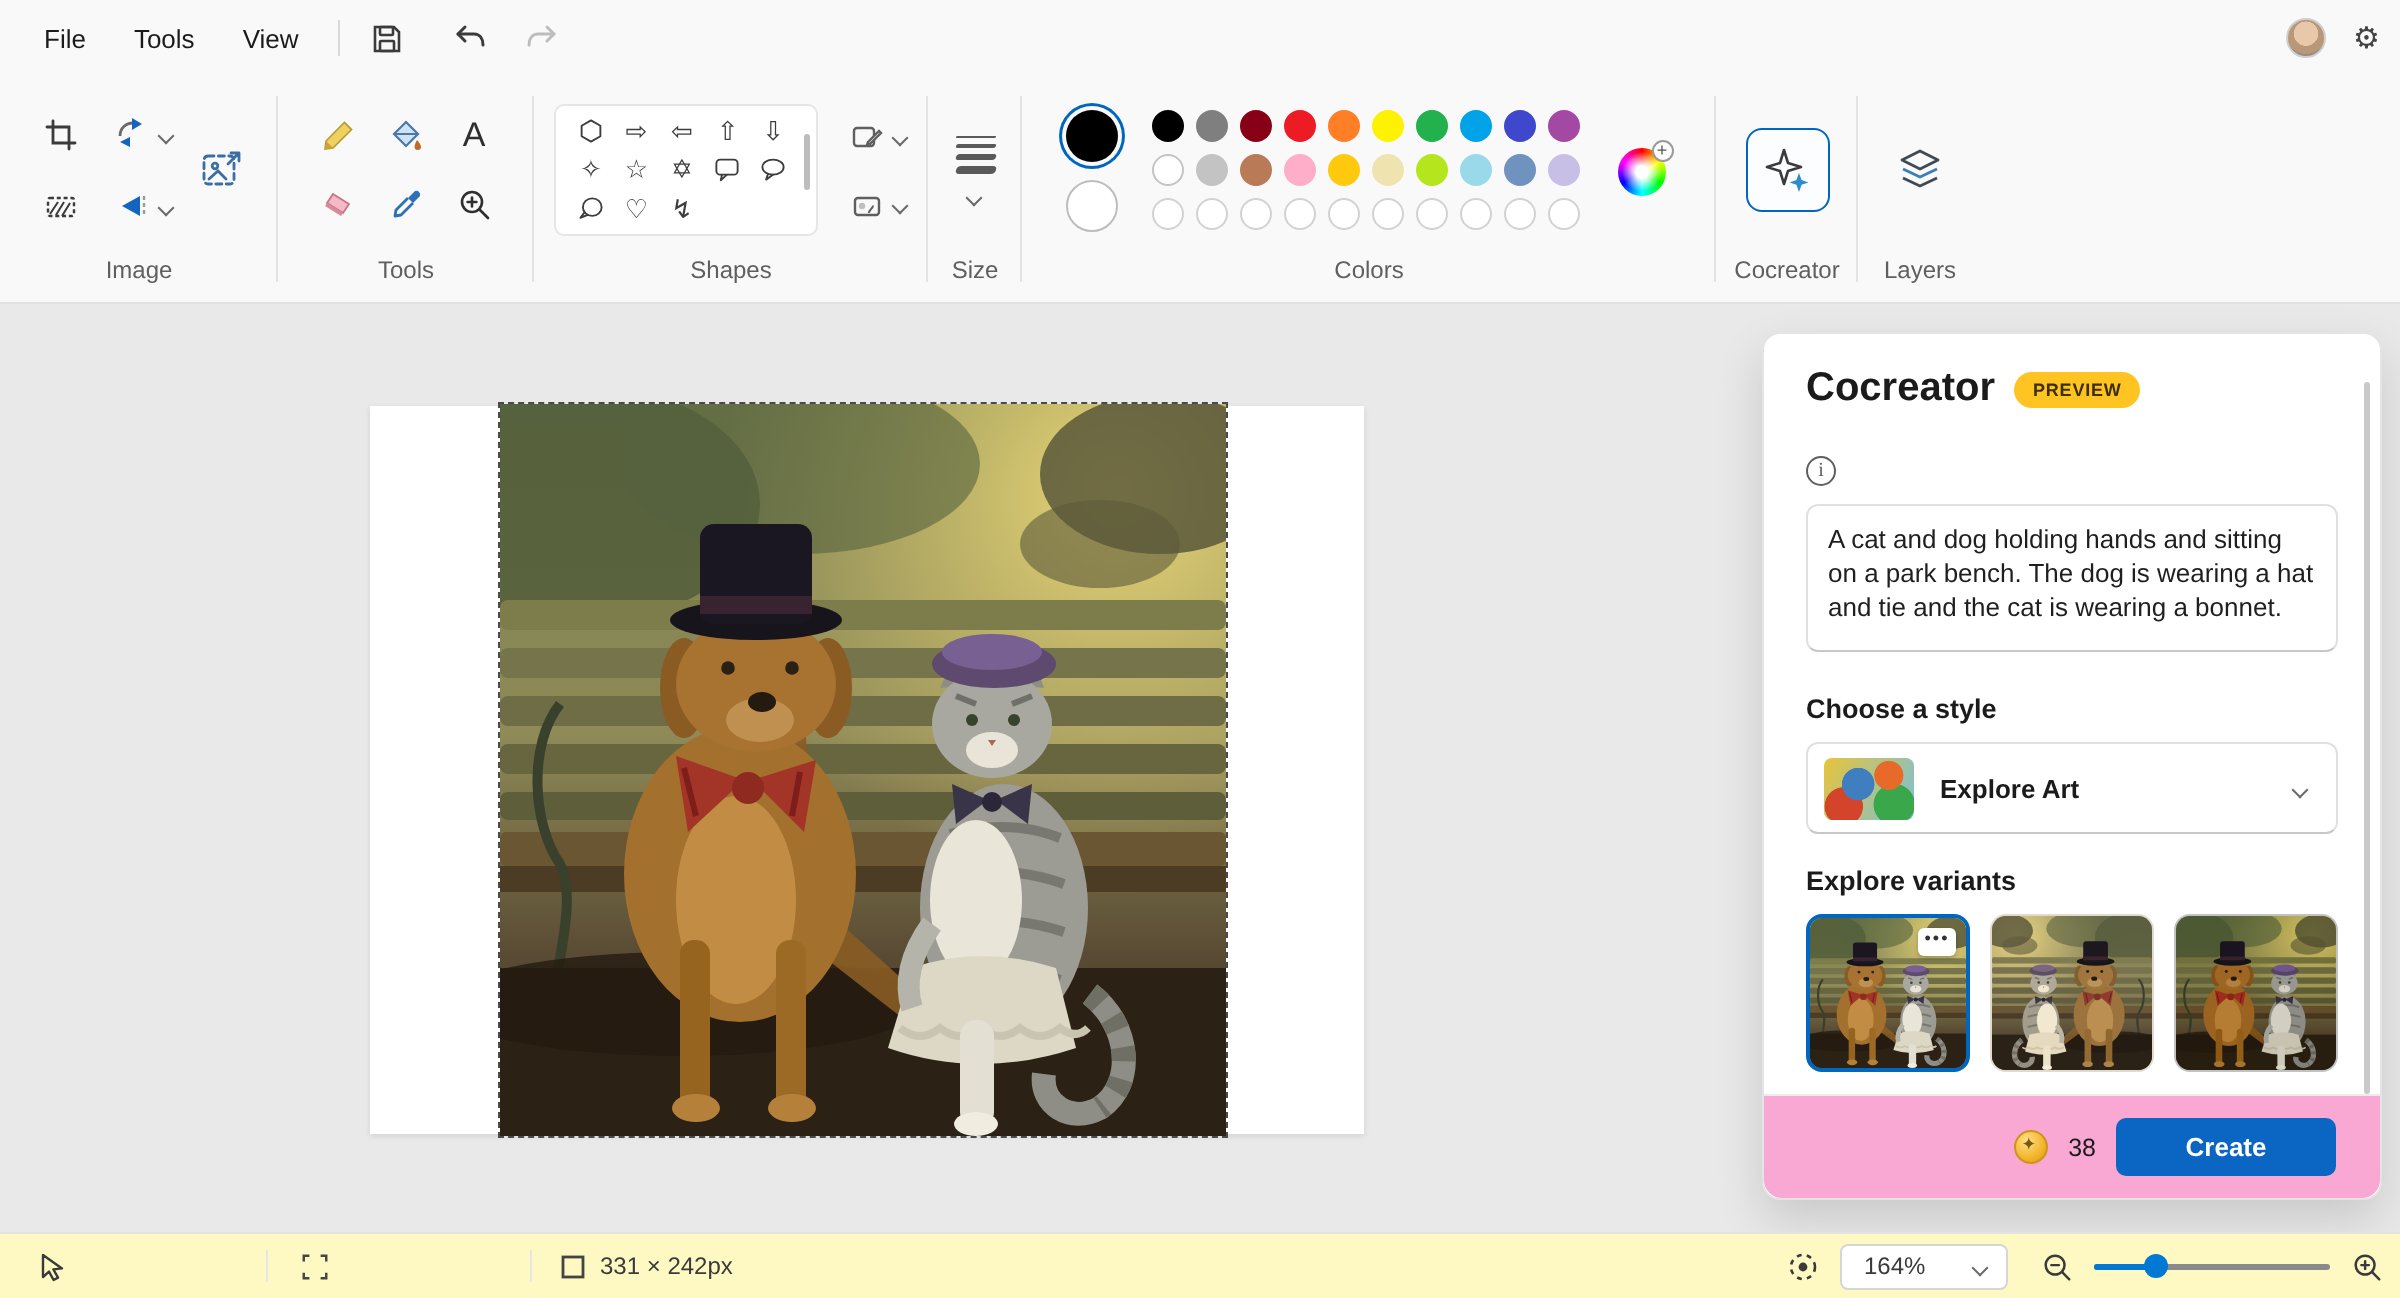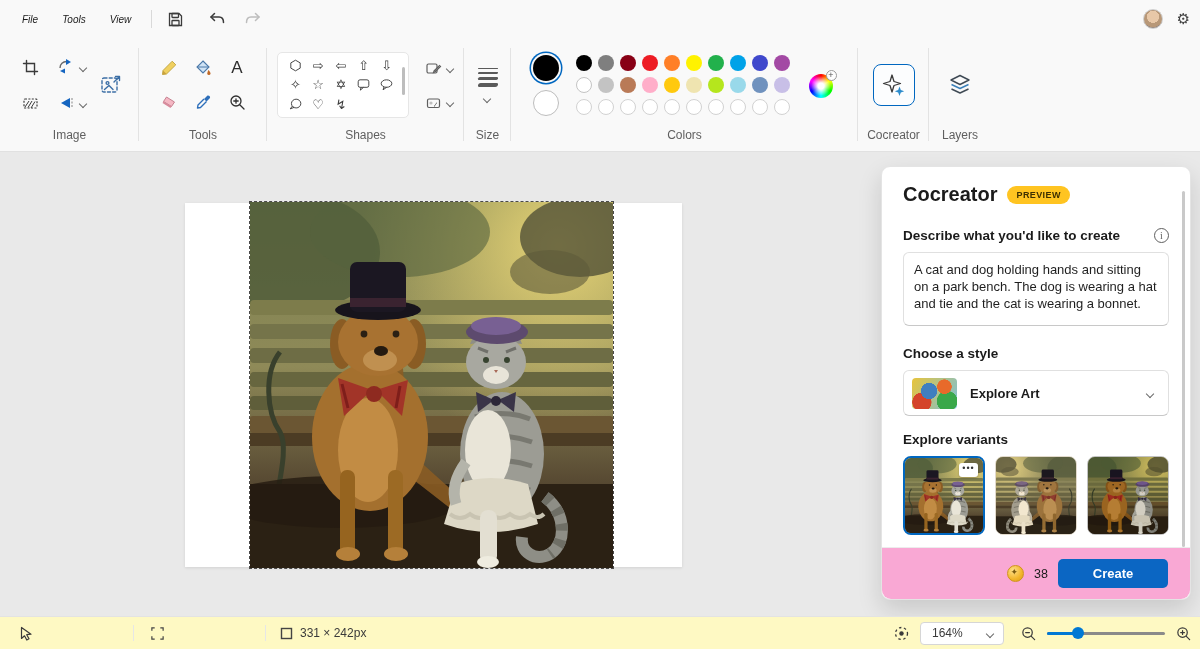--- a/index.html
+++ b/index.html
@@ -2,21 +2,21 @@
 <html><head>
 <meta charset="utf-8">
 <style>
   * { margin:0; padding:0; box-sizing:border-box; }
   html,body { width:1200px; height:649px; overflow:hidden; }
   body { font-family:"Liberation Sans", sans-serif; color:#1b1b1b; background:#f9f9f9; }
   #app { position:relative; width:1200px; height:649px; }
 
   
   .menubar { position:absolute; left:0; top:0; width:1200px; height:38px; background:#f9f9f9; display:flex; align-items:center; }
-  .menu-item { font-size:10px; padding:6px 12px; border-radius:5px; cursor:default;font-style:italic; }
+  .menu-item { font-size:13px; padding:6px 12px; border-radius:5px; cursor:default; }
   .mb-divider { width:1px; height:18px; background:#d9d9d9; margin:0 8px; }
   .icon-btn { width:30px; height:28px; display:flex; align-items:center; justify-content:center; border-radius:5px; }
   .icon-btn svg { display:block; }
   .mb-right { position:absolute; right:10px; top:0; height:38px; display:flex; align-items:center; gap:14px; }
   .avatar { width:20px; height:20px; border-radius:50%; background:radial-gradient(circle at 50% 38%, #e8c8a8 0 42%, #b89878 43% 70%, #9a8a80 71%); border:1px solid #cfcfcf; }
   .gear { font-size:15px; color:#444; }
 
   
   .ribbon { position:absolute; left:0; top:38px; width:1200px; height:114px; background:#f9f9f9; border-bottom:1px solid #e1e1e1; display:flex; }
   .rsec { position:relative; height:100%; display:flex; flex-direction:column; align-items:center; }
@@ -491,21 +491,20 @@
     </div>
 
     <div class="panel">
       <div class="panel-scroll"></div>
       <div class="panel-inner">
         <div class="panel-title-row">
           <div class="panel-title">Cocreator</div>
           <div class="badge">PREVIEW</div>
         </div>
         <div class="label-row">
-          <div class="plabel">Describe what you'd like to create</div>
           <div class="info-icon">i</div>
         </div>
         <textarea class="prompt-box" spellcheck="false" style="">A cat and dog holding hands and sitting on a park bench. The dog is wearing a hat and tie and the cat is wearing a bonnet.</textarea>
         <div class="plabel" style="margin-top:16px">Choose a style</div>
         <div class="style-drop">
           <div class="style-thumb"></div>
           <div class="style-name">Explore Art</div>
           <span class="chev"></span>
         </div>
         <div class="plabel" style="margin-top:16px">Explore variants</div>

